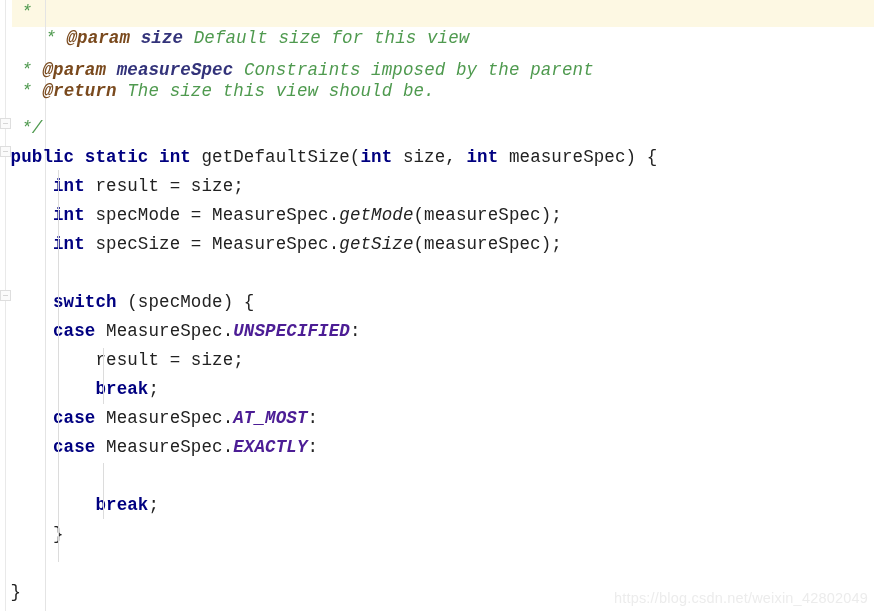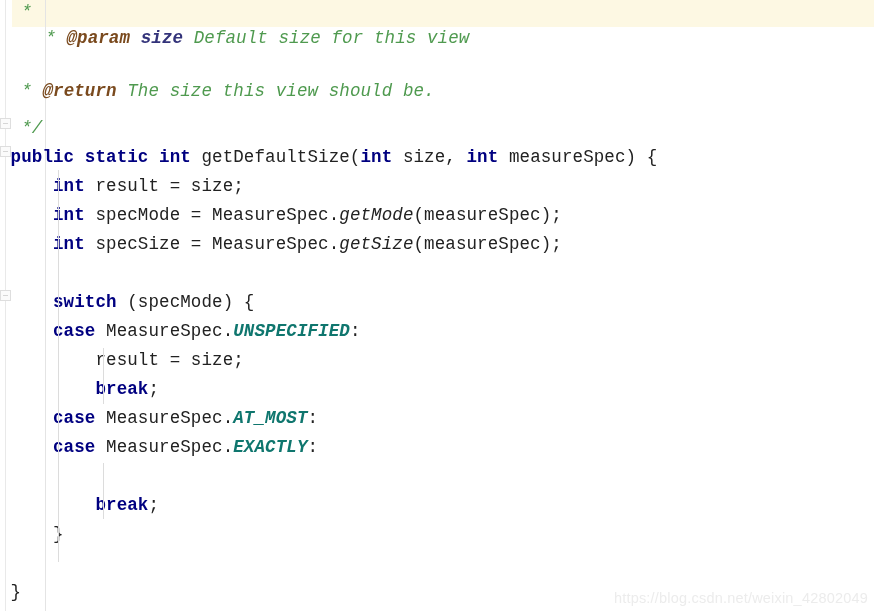--- a/index.html
+++ b/index.html
@@ -100,21 +100,21 @@
   }
   .line > .pad { color: transparent; }
 
   
   .kw      { color: #000080; font-weight: bold; }
   .plain   { color: #222222; }
   .cmt     { color: #4f9a4f; font-style: italic; }
   .cmt-tag { color: #7a4a1e; font-weight: bold; font-style: italic; }
   .cmt-par { color: #33337a; font-weight: bold; font-style: italic; }
   .stat    { color: #222222; font-style: italic; }
-  .const   { color: #0f766e; font-weight: bold; font-style: italic; }
+  .const   { color: #4c1d95; font-weight: bold; font-style: italic; }
   .localv  { color: #222222; }
 
   
   .watermark {
     position: absolute;
     right: 6px;
     bottom: 5px;
     font-family: "Liberation Sans", sans-serif;
     font-size: 14.5px;
     color: #ececec;
@@ -135,20 +135,21 @@
       <div class="fold-marker" style="top: 146px;"></div>
       <div class="fold-marker" style="top: 290px;"></div>
     </div>
 
   <div class="gutter"></div>
   <div class="gutter-sep"></div>
 
   <div class="code" id="code-surface">
       <div class="line" style="top: -2px;"><span class="pad">  </span><span class="cmt">*</span></div>
       <div class="line" style="top: 24px; padding-left: 24px;"><span class="pad">  </span><span class="cmt">* </span><span class="cmt-tag">@param</span><span class="cmt"> </span><span class="cmt-par">size</span><span class="cmt"> Default size for this view</span></div>
+      <div class="line" style="top: 56px;"><span class="pad">  </span><span class="cmt">* </span><span class="cmt-tag">@param</span><span class="cmt"> </span><span class="cmt-par">measureSpec</span><span class="cmt"> Constraints imposed by the parent</span></div>
       <div class="line" style="top: 77px;"><span class="pad">  </span><span class="cmt">* </span><span class="cmt-tag">@return</span><span class="cmt"> The size this view should be.</span></div>
       <div class="line" style="top: 114px;"><span class="pad">  </span><span class="cmt">*/</span></div>
       <div class="line" style="top: 143px;"><span class="pad"> </span><span class="kw">public static int</span><span class="plain"> getDefaultSize(</span><span class="kw">int</span><span class="plain"> size, </span><span class="kw">int</span><span class="plain"> measureSpec) {</span></div>
       <div class="line" style="top: 172px;"><span class="pad">     </span><span class="kw">int</span><span class="plain"> </span><span class="localv">result</span><span class="plain"> = size;</span></div>
       <div class="line" style="top: 201px;"><span class="pad">     </span><span class="kw">int</span><span class="plain"> specMode = MeasureSpec.</span><span class="stat">getMode</span><span class="plain">(measureSpec);</span></div>
       <div class="line" style="top: 230px;"><span class="pad">     </span><span class="kw">int</span><span class="plain"> specSize = MeasureSpec.</span><span class="stat">getSize</span><span class="plain">(measureSpec);</span></div>
       <div class="line" style="top: 259px;"></div>
       <div class="line" style="top: 288px;"><span class="pad">     </span><span class="kw">switch</span><span class="plain"> (specMode) {</span></div>
       <div class="line" style="top: 317px;"><span class="pad">     </span><span class="kw">case</span><span class="plain"> MeasureSpec.</span><span class="const">UNSPECIFIED</span><span class="plain">:</span></div>
       <div class="line" style="top: 346px;"><span class="pad">         </span><span class="localv">result</span><span class="plain"> = size;</span></div>

